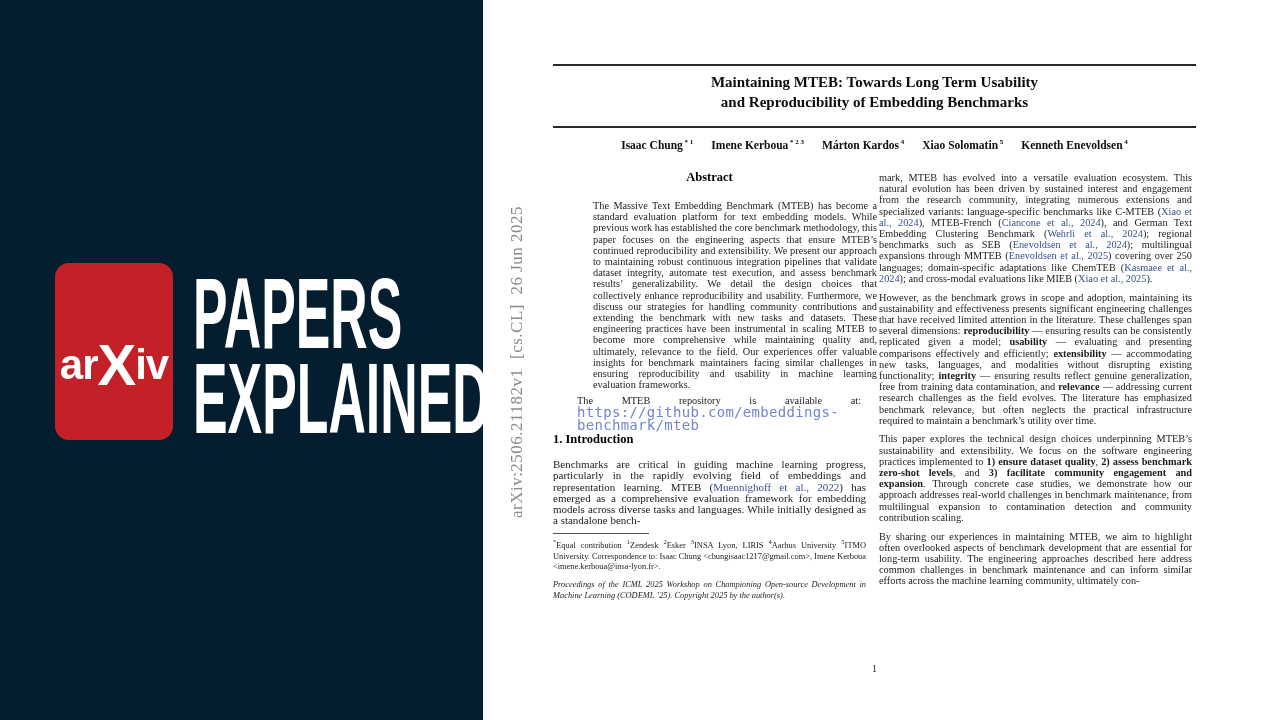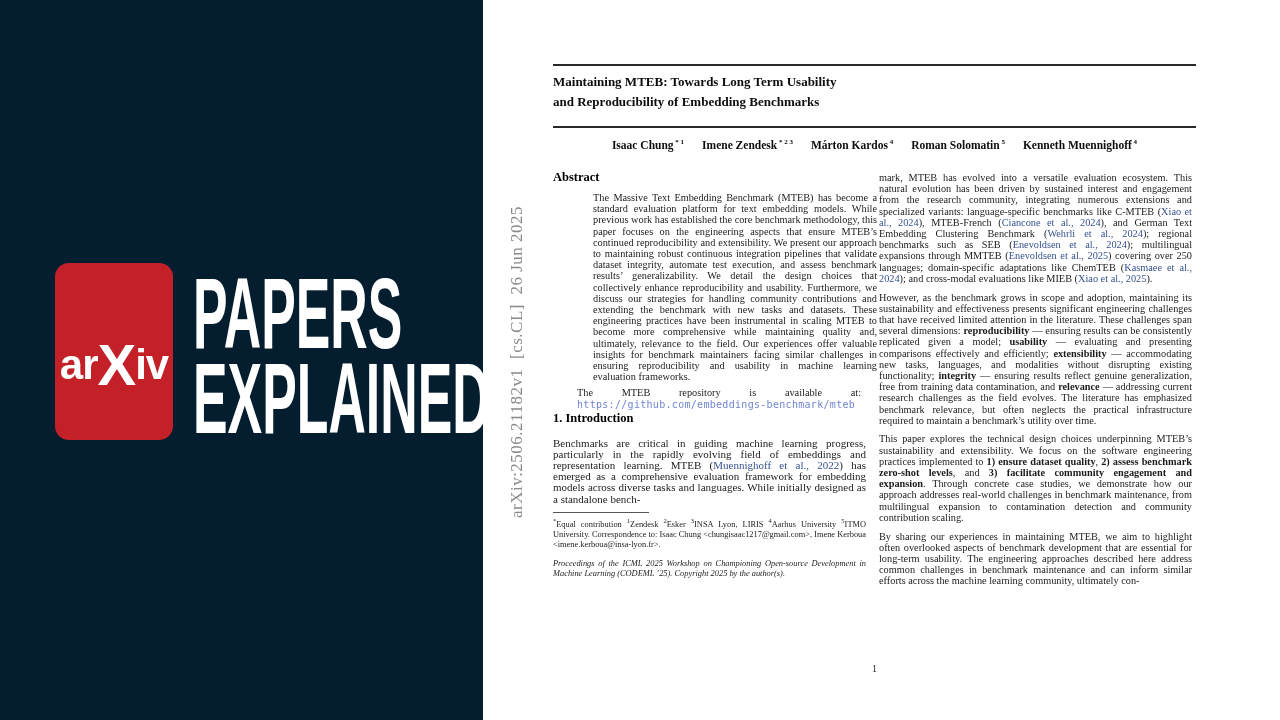--- a/index.html
+++ b/index.html
@@ -13,32 +13,32 @@
   .brand-line{position:absolute;left:193px;font-family:"Liberation Sans",sans-serif;font-weight:700;color:#ffffff;font-size:72px;line-height:1;white-space:nowrap;transform:scale(0.72,1.38);transform-origin:0 50%;}
   .brand-line.l1{top:277px;}
   .brand-line.l2{top:362px;}
 
   
   .paper{position:absolute;left:483px;top:0;width:797px;height:720px;background:#ffffff;color:#1b1b1b;}
   .watermark{position:absolute;left:-136px;top:352px;width:340px;text-align:center;transform:rotate(-90deg);color:#8a8a8a;font-size:17px;white-space:pre;letter-spacing:.5px;}
   .rule{position:absolute;left:70px;width:643px;height:1.6px;background:#2a2a2a;}
   .rule-top{top:64px;}
   .rule-mid{top:126px;}
-  .paper-title{position:absolute;left:70px;top:72px;width:643px;text-align:left;font-weight:700;font-size:13px;line-height:20px;color:#0d0d0d;}
+  .paper-title{position:absolute;left:70px;top:72px;width:643px;text-align:center;font-weight:700;font-size:15px;line-height:20px;color:#0d0d0d;}
   .authors{position:absolute;left:70px;top:138px;width:643px;text-align:center;font-weight:700;font-size:11.5px;color:#0d0d0d;white-space:nowrap;}
   .author{margin:0 9px;}
   .author sup{font-size:7px;font-weight:700;}
 
   .col-left{position:absolute;left:70px;top:170px;width:313px;}
   .col-right{position:absolute;left:396px;top:172px;width:313px;}
 
-  .abstract-heading{text-align:left;font-weight:700;font-size:12.5px;margin-bottom:7px;color:#000;}
+  .abstract-heading{text-align:center;font-weight:700;font-size:12.5px;margin-bottom:15px;color:#000;}
   .abstract-body{margin-left:40px;width:284px;font-size:10.3px;line-height:11.2px;text-align:justify;}
   .repo{margin-left:24px;width:284px;margin-top:5px;font-size:10.3px;line-height:11.6px;text-align:justify;}
-  .mono{font-family:"DejaVu Sans Mono",monospace;color:#7185d0;font-size:10px;letter-spacing:.3px;margin-top:30px;}
+  .mono{font-family:"DejaVu Sans Mono",monospace;color:#7185d0;font-size:14px;letter-spacing:.3px;margin-top:30px;}
   .intro-heading{font-size:12.5px;font-weight:700;color:#000;}
   .intro-body{margin-top:12px;font-size:11px;line-height:11.2px;text-align:justify;}
   .footnote-rule{margin-top:7px;width:96px;height:1px;background:#555;}
   .footnote{margin-top:3px;font-size:8.4px;line-height:10.4px;text-align:justify;}
   .proceedings{margin-top:8px;font-size:8.4px;line-height:10.4px;font-style:italic;text-align:justify;}
   .page-number{position:absolute;left:70px;top:663px;width:643px;text-align:center;font-size:10px;color:#222;}
 
   .rp{font-size:10.3px;line-height:11.2px;text-align:justify;margin:0 0 7.5px 0;}
   .cite{color:#35518f;}
   .b{font-weight:700;}
@@ -64,21 +64,21 @@
     <div class="rule rule-top"></div>
 
     <div class="paper-title">
       <div>Maintaining MTEB: Towards Long Term Usability</div>
       <div>and Reproducibility of Embedding Benchmarks</div>
     </div>
 
     <div class="rule rule-mid"></div>
 
     <div class="authors">
-      <span class="author"><span>Isaac Chung</span><sup> * 1</sup></span><span class="author"><span>Imene Zendesk</span><sup> * 2 3</sup></span><span class="author"><span>Márton Kardos</span><sup> 4</sup></span><span class="author"><span>Roman Solomatin</span><sup> 5</sup></span><span class="author"><span>Kenneth Muennighoff</span><sup> 4</sup></span>
+      <span class="author"><span>Isaac Chung</span><sup> * 1</sup></span><span class="author"><span>Imene Kerboua</span><sup> * 2 3</sup></span><span class="author"><span>Márton Kardos</span><sup> 4</sup></span><span class="author"><span>Xiao Solomatin</span><sup> 5</sup></span><span class="author"><span>Kenneth Enevoldsen</span><sup> 4</sup></span>
     </div>
 
     <div class="col-left">
       <div class="abstract-heading">Abstract</div>
       <div class="abstract-body">The Massive Text Embedding Benchmark (MTEB) has become a standard evaluation platform for text embedding models. While previous work has established the core benchmark methodology, this paper focuses on the engineering aspects that ensure MTEB’s continued reproducibility and extensibility. We present our approach to maintaining robust continuous integration pipelines that validate dataset integrity, automate test execution, and assess benchmark results’ generalizability. We detail the design choices that collectively enhance reproducibility and usability. Furthermore, we discuss our strategies for handling community contributions and extending the benchmark with new tasks and datasets. These engineering practices have been instrumental in scaling MTEB to become more comprehensive while maintaining quality and, ultimately, relevance to the field. Our experiences offer valuable insights for benchmark maintainers facing similar challenges in ensuring reproducibility and usability in machine learning evaluation frameworks.</div>
       <div class="repo"><span>The MTEB repository is available at: </span><span class="mono">https://github.com/embeddings-benchmark/mteb</span></div>
       <div class="intro-heading">1. Introduction</div>
       <div class="intro-body"><span>Benchmarks are critical in guiding machine learning progress, particularly in the rapidly evolving field of embeddings and representation learning. MTEB (</span><span class="cite">Muennighoff et al., 2022</span><span>) has emerged as a comprehensive evaluation framework for embedding models across diverse tasks and languages. While initially designed as a standalone bench-</span></div>
       <div class="footnote-rule"></div>
       <div class="footnote"><span class="sup">*</span><span>Equal contribution   </span><span class="sup">1</span><span>Zendesk  </span><span class="sup">2</span><span>Esker  </span><span class="sup">3</span><span>INSA Lyon, LIRIS  </span><span class="sup">4</span><span>Aarhus University  </span><span class="sup">5</span><span>ITMO University.   Correspondence to: Isaac Chung &lt;chungisaac1217@gmail.com&gt;, Imene Kerboua &lt;imene.kerboua@insa-lyon.fr&gt;.</span></div>

